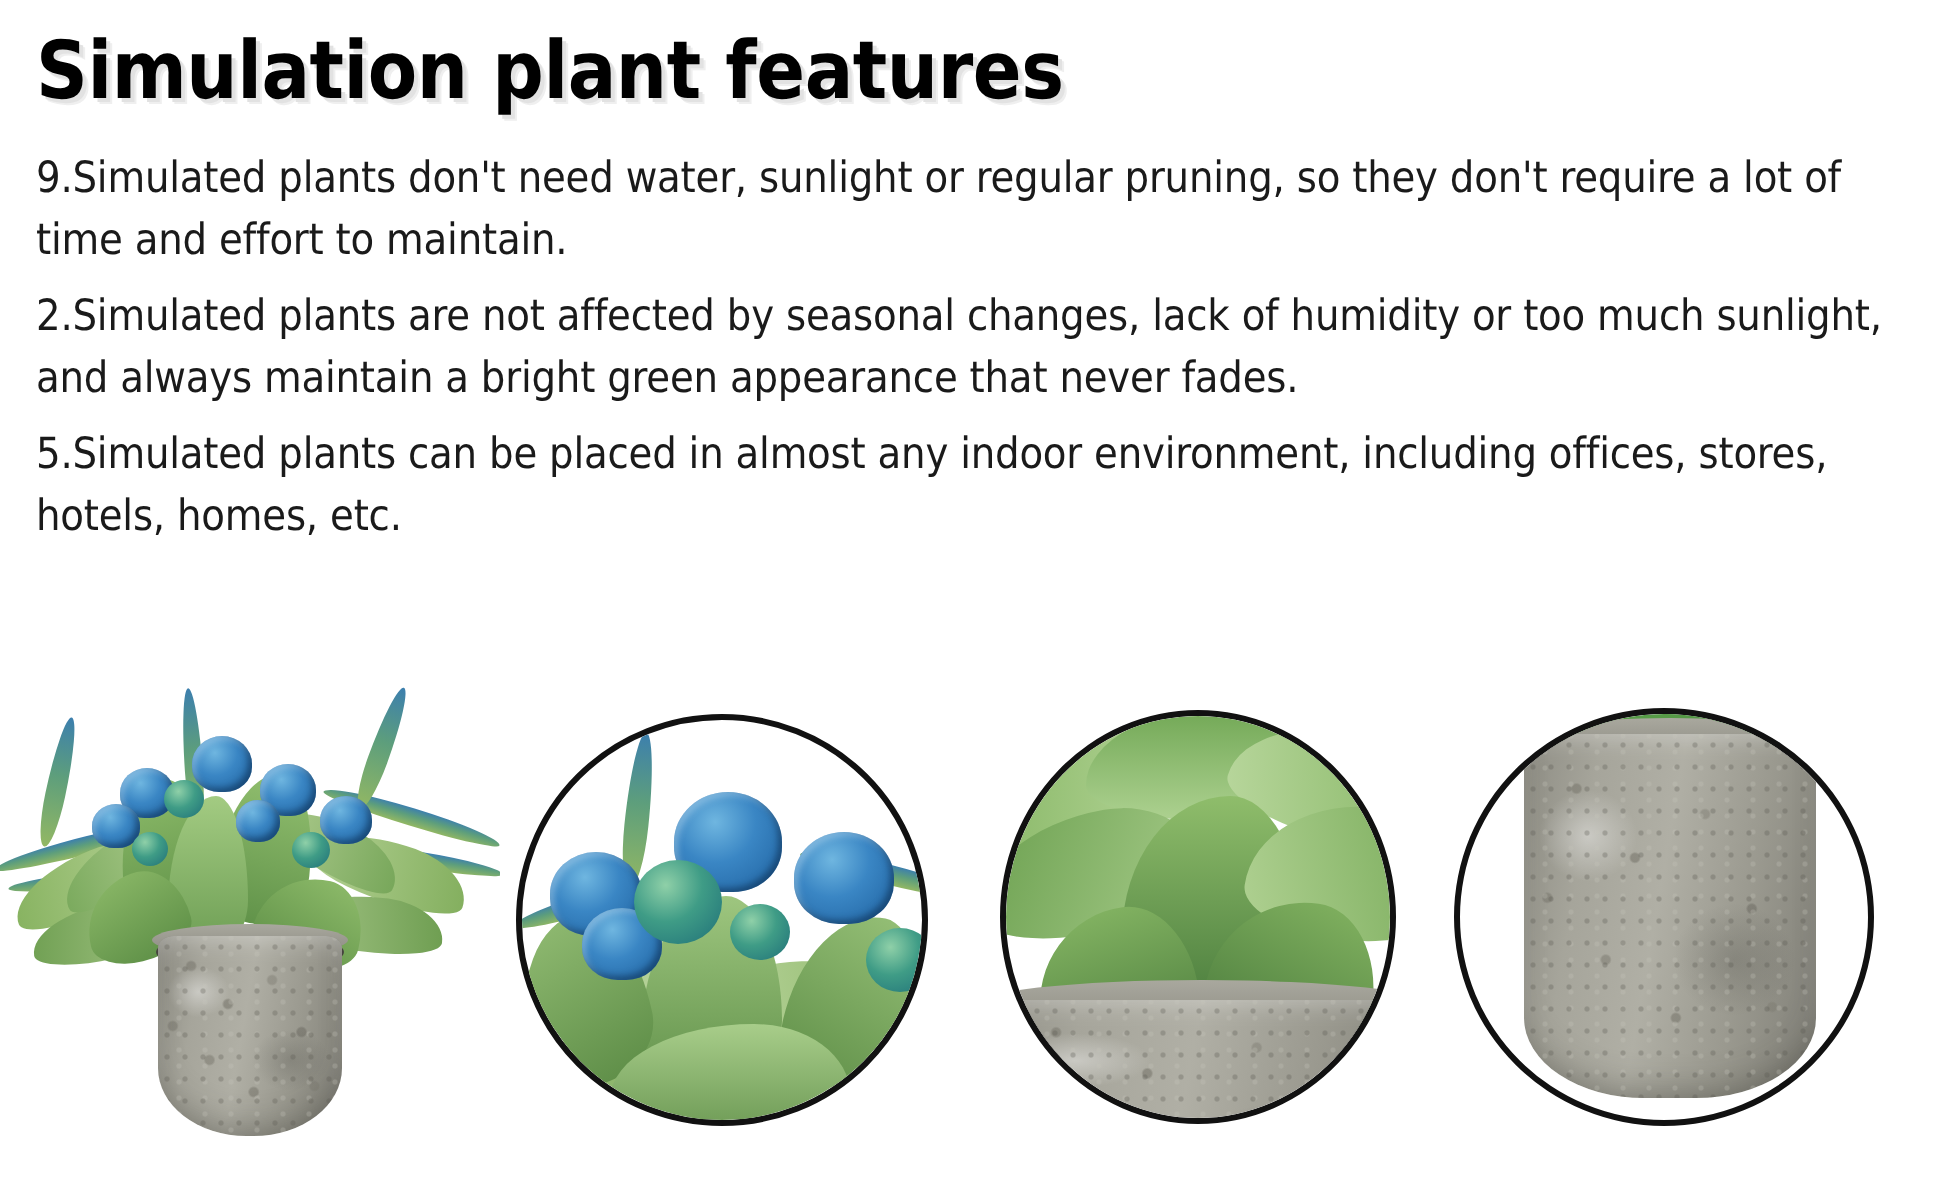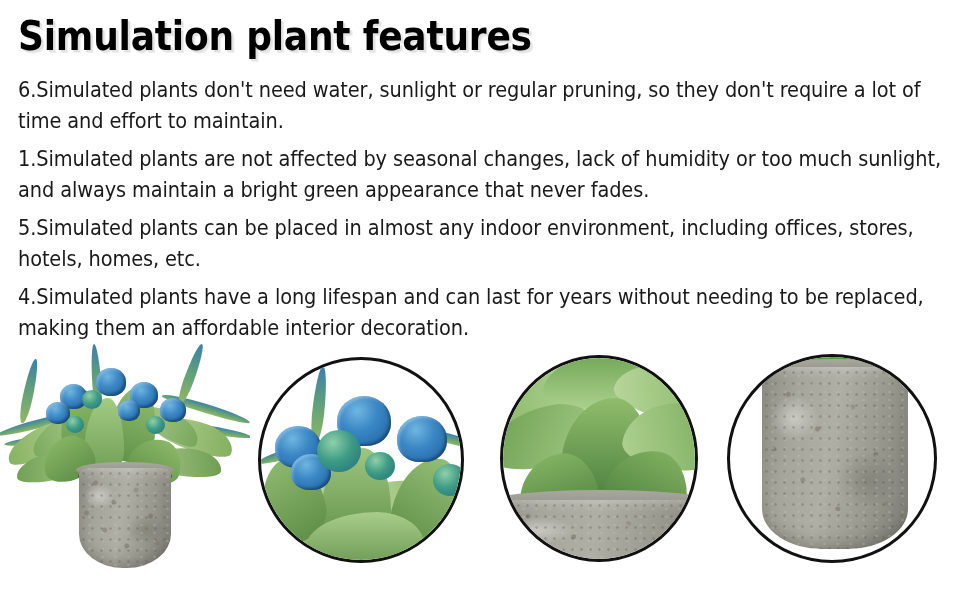--- a/index.html
+++ b/index.html
@@ -161,24 +161,23 @@
   }
 </style>
 </head>
 <body>
 
 <div id="page">
 
   <div class="heading">Simulation plant features</div>
 
   <div class="features">
-    <p class="feature">6.Simulated plants don't need water, sunlight or regular pruning, so they don't require a lot of time and effort to maintain.</p>
-    <p class="feature">1.Simulated plants are not affected by seasonal changes, lack of humidity or too much sunlight, and always maintain a bright green appearance that never fades.</p>
+    <p class="feature">9.Simulated plants don't need water, sunlight or regular pruning, so they don't require a lot of time and effort to maintain.</p>
+    <p class="feature">2.Simulated plants are not affected by seasonal changes, lack of humidity or too much sunlight, and always maintain a bright green appearance that never fades.</p>
     <p class="feature">5.Simulated plants can be placed in almost any indoor environment, including offices, stores, hotels, homes, etc.</p>
-    <p class="feature">4.Simulated plants have a long lifespan and can last for years without needing to be replaced, making them an affordable interior decoration.</p>
   </div>
 
   <div class="photo-strip">
 
     <div class="hero">
       <div class="scene">
 
         <div class="spike" style="left:-4px;  top:78px;  width:96px; height:9px;  transform:rotate(-14deg);"></div>
         <div class="spike" style="left:4px;   top:96px;  width:86px; height:8px;  transform:rotate(-5deg);"></div>
         <div class="spike" style="left:160px; top:64px;  width:92px; height:9px;  transform:rotate(17deg);"></div>

